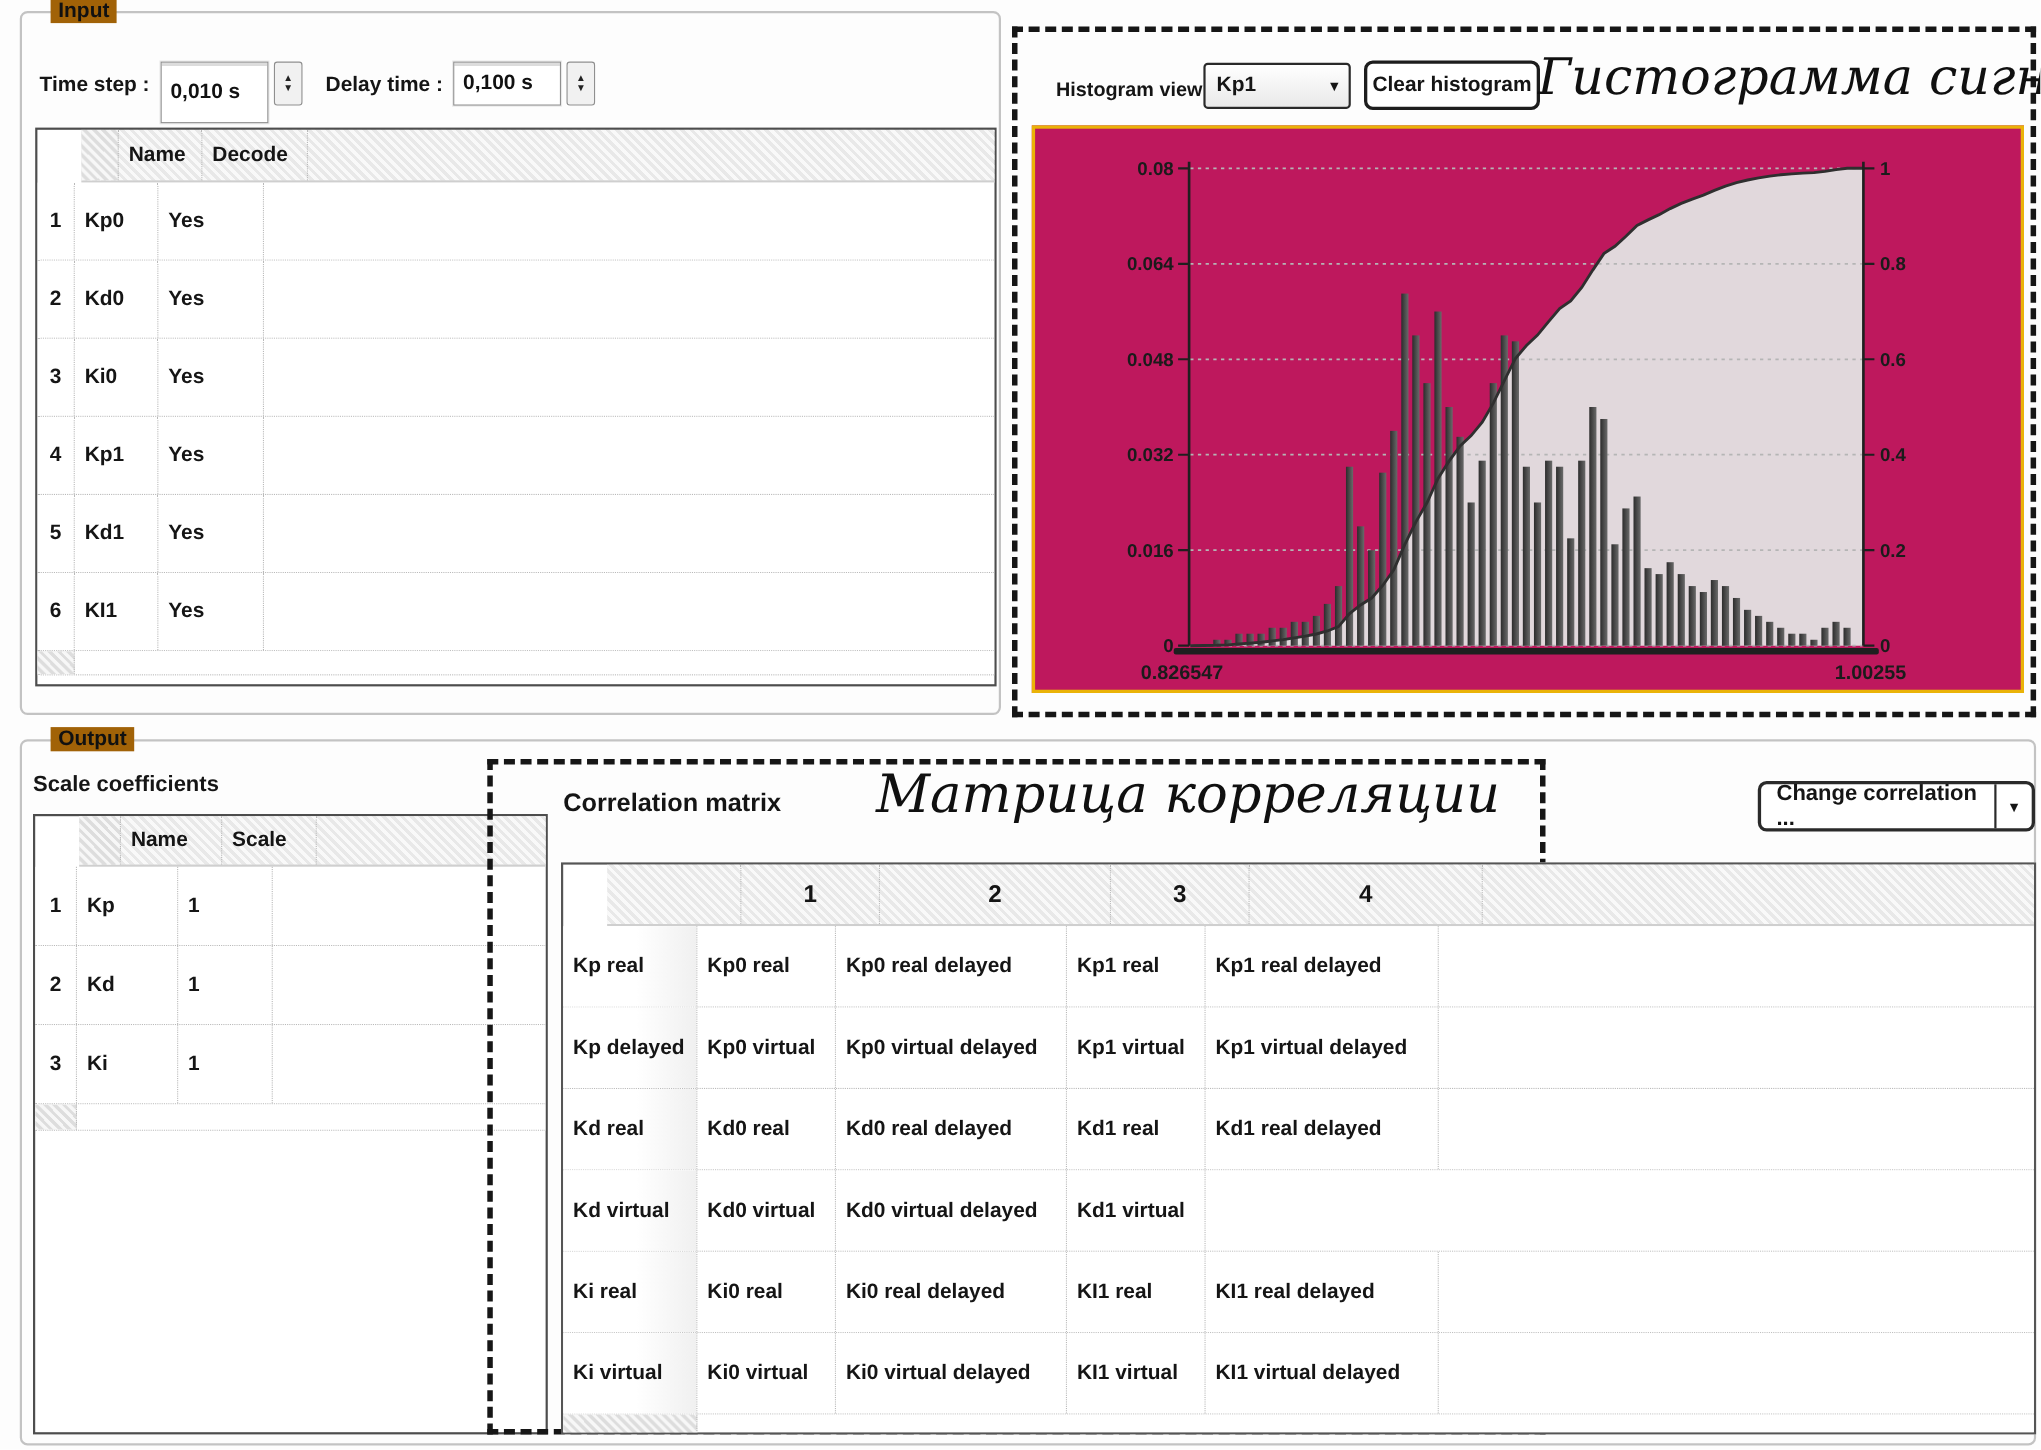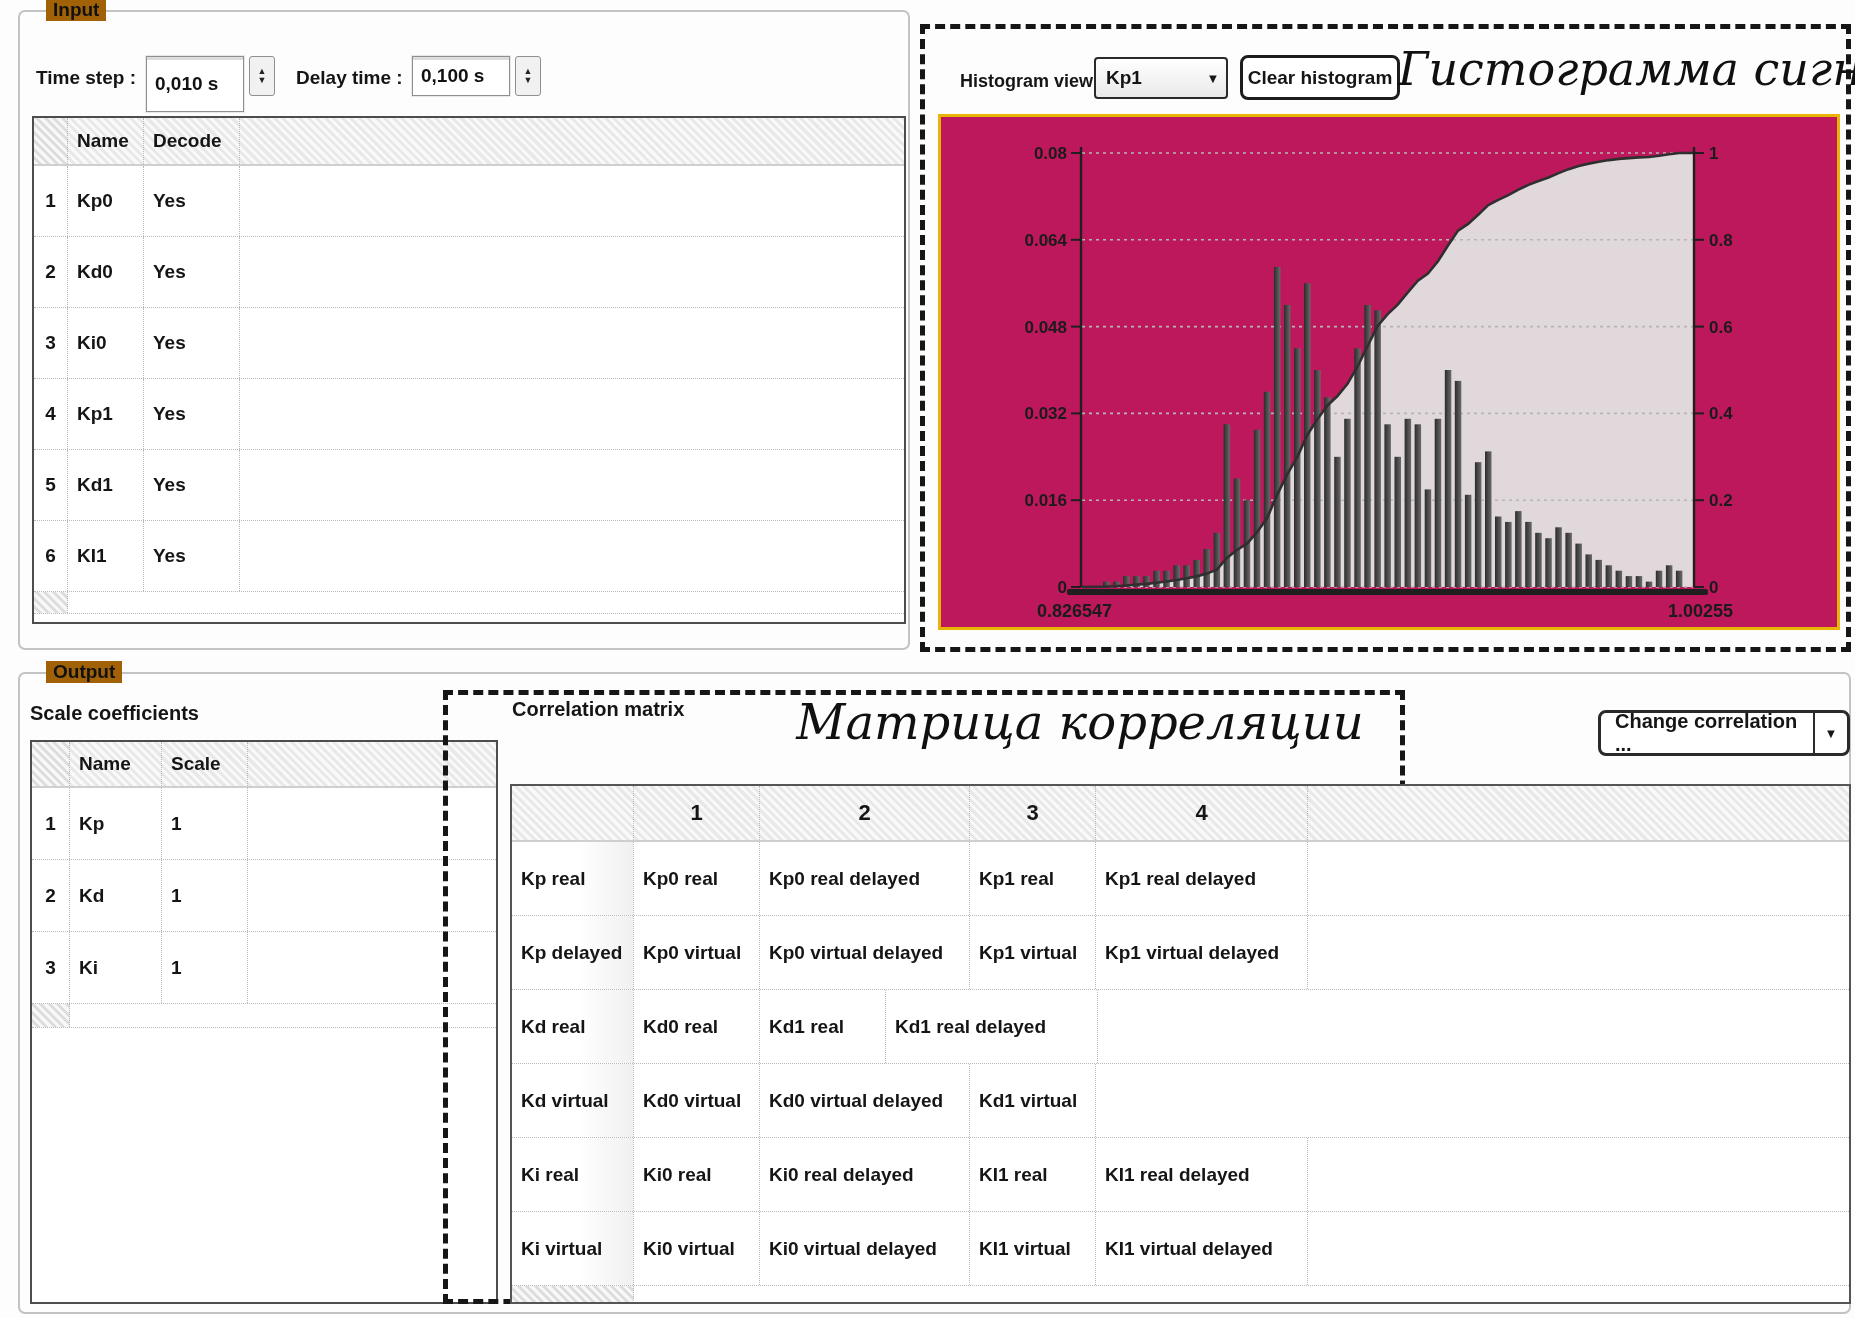--- a/index.html
+++ b/index.html
@@ -46,20 +46,21 @@
     position:absolute;font-family:"DejaVu Serif",serif;font-style:italic;
     color:#101010;white-space:nowrap;
   }
   
   .grid{position:absolute;background:#fff;border:2px solid #4d4d4d;overflow:hidden;}
   .g-row{display:flex;width:100%;border-bottom:1px dotted #b9b9b9;background:#fff;}
   .g-head{
     background:#ededed;
     background-image:repeating-linear-gradient(45deg,rgba(255,255,255,.65) 0 3px,rgba(0,0,0,0.02) 3px 6px);
     border-bottom:2px solid #cfcfcf;
+    margin-left:40px;
   }
   .g-cell{
     border-right:1px dotted #b9b9b9;display:flex;align-items:center;
     font-size:19px;font-weight:700;padding:0 9px;white-space:nowrap;overflow:hidden;
   }
   .g-cell.center{justify-content:center;padding:0 2px;}
   .g-cell.filler{border-right:none;flex:1;}
   .g-stub{
     background:#e4e4e4;
     background-image:repeating-linear-gradient(45deg,rgba(255,255,255,.7) 0 3px,rgba(0,0,0,0.03) 3px 6px);
@@ -286,21 +287,21 @@
         <div class="g-cell filler"></div>
       </div>
       <div class="g-row" style="height:24px;">
         <div class="g-cell center g-stub" style="width:38px;flex:0 0 38px;"></div>
         <div class="g-cell filler"></div>
       </div>
     </div>
 
   <div class="dashed-rect" style="left:443px;top:690px;width:962px;height:614px;"></div>
 
-  <span class="lbl" style="left:512px;top:698px;font-size:20px;">Correlation matrix</span>
+  <span class="lbl" style="left:512px;top:716px;font-size:23px;">Correlation matrix</span>
   <div class="script-title" style="left:790px;top:694px;width:580px;font-size:48px;text-align:center;">Матрица корреляции</div>
 
   <div class="dropdown" style="left:1598px;top:710px;width:252px;height:46px;border-width:3px;border-radius:8px;background:#fff;">
     <span class="dd-text" style="padding-left:14px;font-size:20px;">Change correlation ...</span>
     <span class="dd-arrow" style="border-left:2px solid #2a2a2a;height:100%;display:flex;align-items:center;justify-content:center;width:34px;">▼</span>
   </div>
 
   <div class="grid" id="corr-grid" style="left:510px;top:784px;width:1341px;height:520px;border-color:#555;">
       <div class="g-row g-head" style="height:56px;">
         <div class="g-cell center" style="width:122px;flex:0 0 122px;"></div>
@@ -322,20 +323,21 @@
         <div class="g-cell" style="width: 122px; flex: 0 0 122px; background: linear-gradient(90deg, rgb(255, 255, 255) 55%, rgb(240, 240, 240));">Kp delayed</div>
         <div class="g-cell" style="width:126px;flex:0 0 126px;">Kp0 virtual</div>
         <div class="g-cell" style="width:210px;flex:0 0 210px;">Kp0 virtual delayed</div>
         <div class="g-cell" style="width:126px;flex:0 0 126px;">Kp1 virtual</div>
         <div class="g-cell" style="width:212px;flex:0 0 212px;">Kp1 virtual delayed</div>
         <div class="g-cell filler"></div>
       </div>
       <div class="g-row" style="height:74px;">
         <div class="g-cell" style="width: 122px; flex: 0 0 122px; background: linear-gradient(90deg, rgb(255, 255, 255) 55%, rgb(240, 240, 240));">Kd real</div>
         <div class="g-cell" style="width:126px;flex:0 0 126px;">Kd0 real</div>
+        <div class="g-cell" style="width:210px;flex:0 0 210px;">Kd0 real delayed</div>
         <div class="g-cell" style="width:126px;flex:0 0 126px;">Kd1 real</div>
         <div class="g-cell" style="width:212px;flex:0 0 212px;">Kd1 real delayed</div>
         <div class="g-cell filler"></div>
       </div>
       <div class="g-row" style="height:74px;">
         <div class="g-cell" style="width: 122px; flex: 0 0 122px; background: linear-gradient(90deg, rgb(255, 255, 255) 55%, rgb(240, 240, 240));">Kd virtual</div>
         <div class="g-cell" style="width:126px;flex:0 0 126px;">Kd0 virtual</div>
         <div class="g-cell" style="width:210px;flex:0 0 210px;">Kd0 virtual delayed</div>
         <div class="g-cell" style="width:126px;flex:0 0 126px;">Kd1 virtual</div>
         <div class="g-cell filler"></div>

